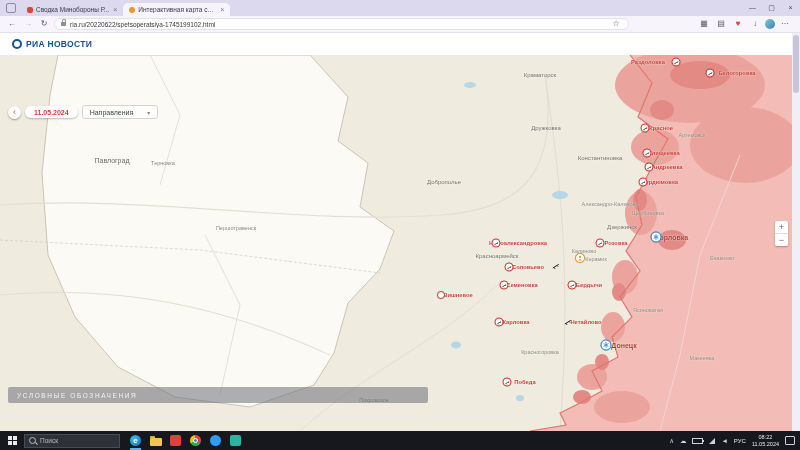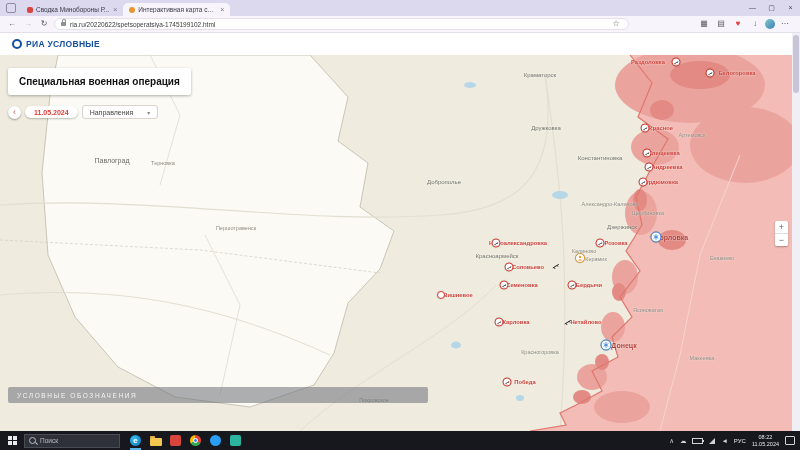--- a/index.html
+++ b/index.html
@@ -163,21 +163,21 @@
       <span class="nav-ic heart">♥</span>
       <span class="nav-ic">↓</span>
       <span class="avatar"></span>
       <span class="nav-ic">⋯</span>
     </div>
   </div>
 
   <div class="page">
     <div class="site-header">
       <span class="logo-mark"></span>
-      <span class="logo-text">РИА УСЛОВНЫЕ</span>
+      <span class="logo-text">РИА НОВОСТИ</span>
     </div>
 
     <div class="map-area">
       <svg class="map-svg" viewBox="0 0 792 376" preserveAspectRatio="none">
         <rect width="792" height="376" fill="#efecdf"></rect>
 
         <path d="M58,0 L310,0 L348,42 L338,86 L368,108 L360,152 L394,176 L380,214 L348,248 L334,298 L314,330 L250,352 L175,342 L118,312 L75,262 L48,200 L42,118 L50,40 Z" fill="#fbfaf4" stroke="#c9c5b8" stroke-width="1"></path>
         <path d="M150,0 L180,60 L160,130 M220,340 L240,250 L205,180" stroke="#dedbce" fill="none" stroke-width="0.8"></path>
 
         <path d="M0,150 C150,140 300,170 440,160 C520,155 560,120 545,20" stroke="#e2dfd1" fill="none" stroke-width="1.2"></path>
@@ -341,23 +341,20 @@
             </svg>
           </div>
           <div class="mk mk-person" style="left: 580px; top: 203px;">
             <svg viewBox="0 0 10 10">
               <circle cx="5" cy="3.2" r="1.9" fill="#e2962e"></circle>
               <path d="M1.6 9 Q5 5.2 8.4 9 Z" fill="#e2962e"></path>
             </svg>
           </div>
         </div>
 
-      <div class="panel-card">
-        <div class="panel-title">Специальная военная операция</div>
-      </div>
 
       <div class="ctrl-row">
         <div class="nav-circle">‹</div>
         <div class="date-chip">11.05.2024</div>
         <div class="dir-select">
           <span>Направления</span>
           <span class="chev">▾</span>
         </div>
       </div>
 

